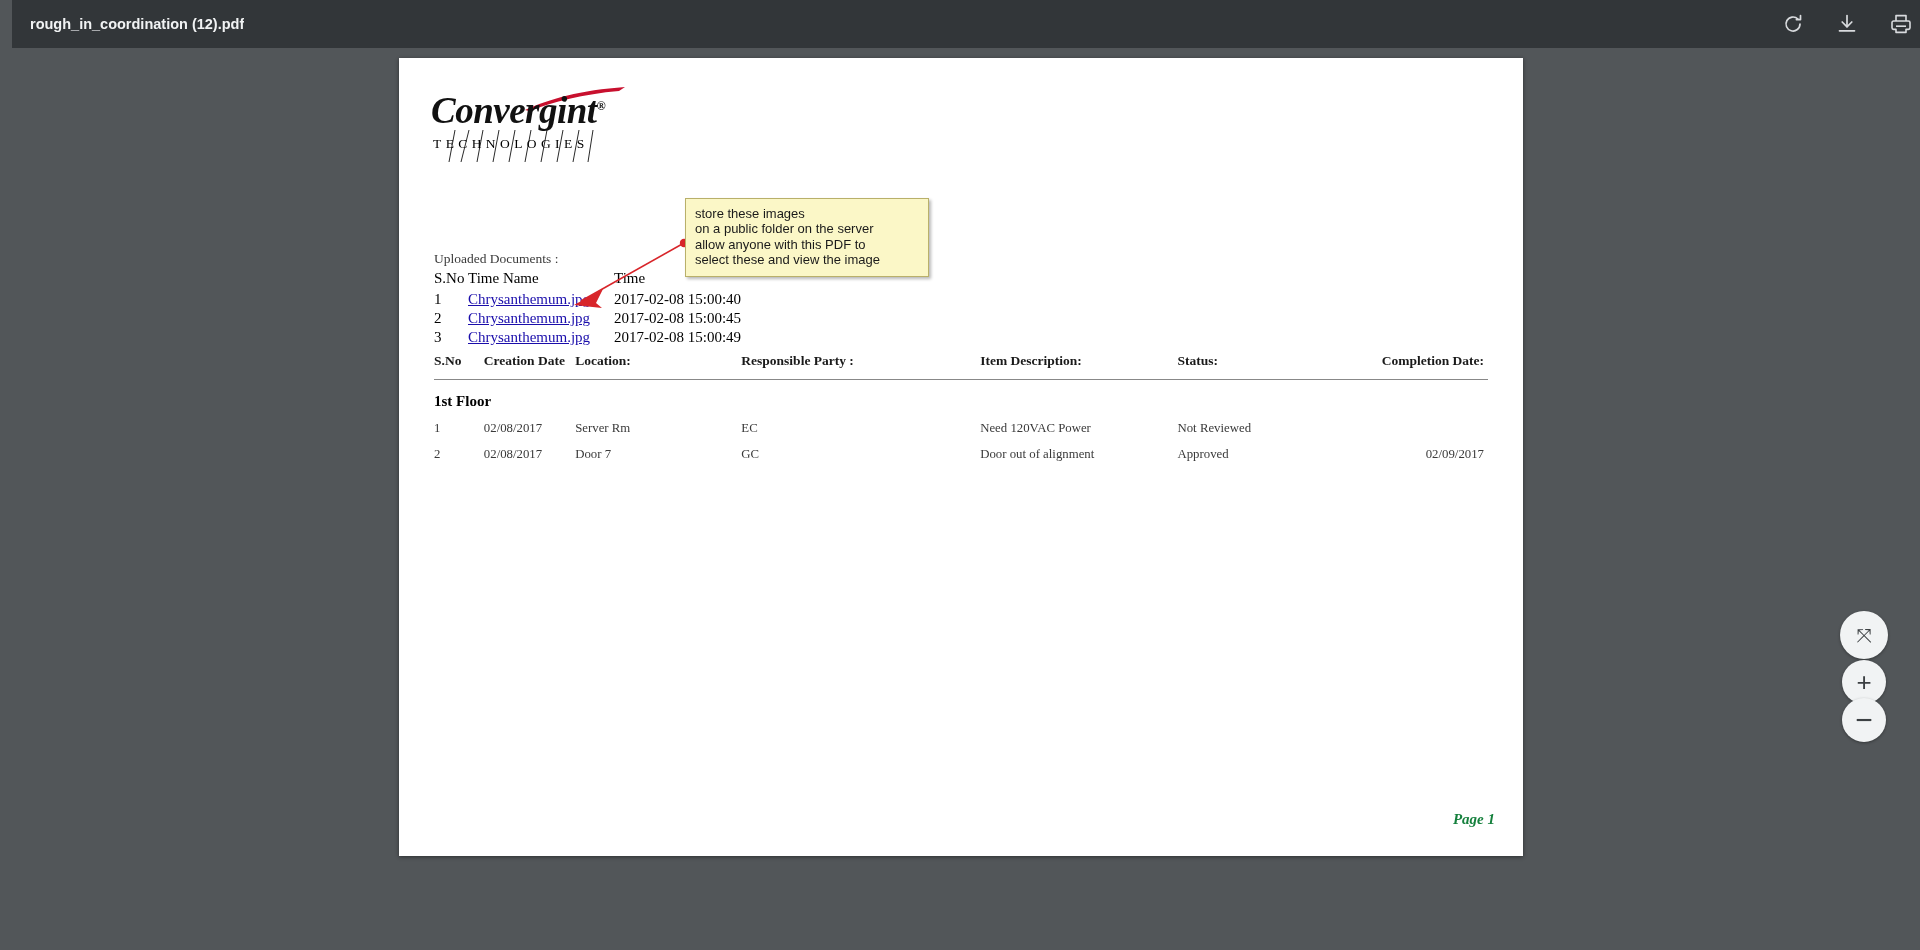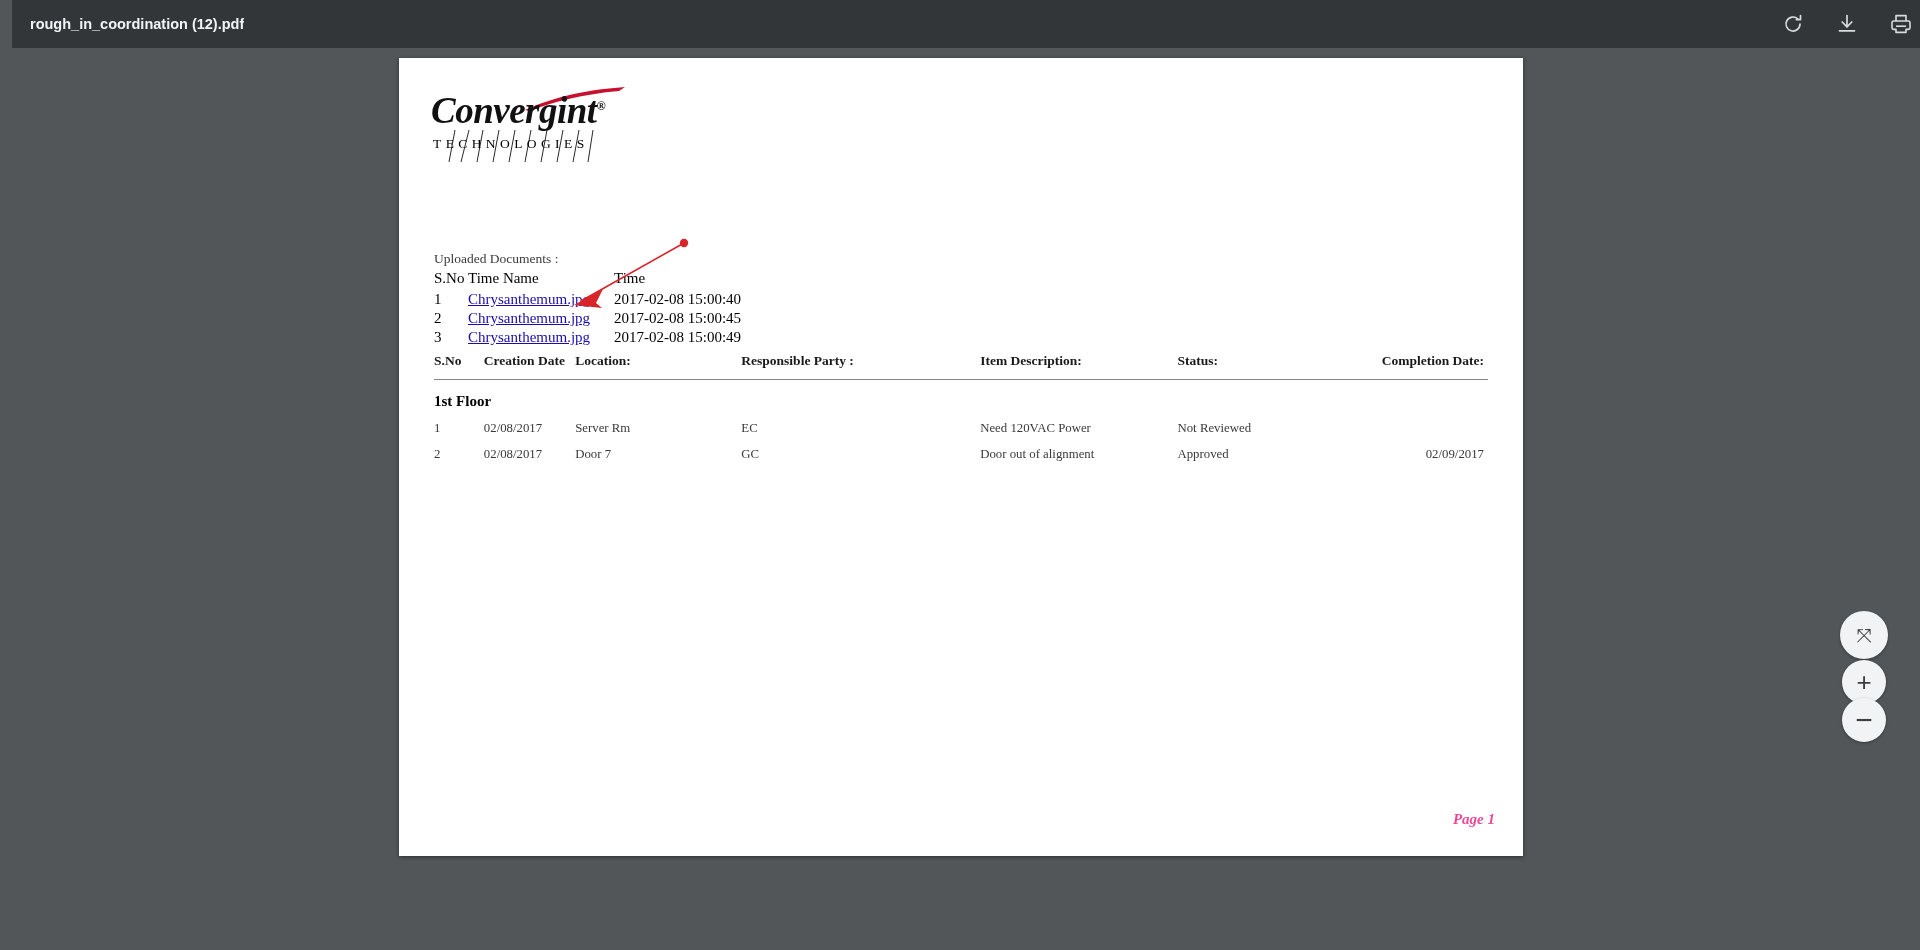--- a/index.html
+++ b/index.html
@@ -222,21 +222,21 @@
   .items-table th.col-comp { text-align: right; padding-right: 4px; }
 
   .page-number {
     position: absolute;
     right: 28px;
     bottom: 28px;
     font-family: "Liberation Serif", serif;
     font-weight: bold;
     font-style: italic;
     font-size: 15px;
-    color: #ec4899;
+    color: #15803d;
   }
 
   
   .annot-layer {
     position: absolute;
     left: 0; top: 0;
     width: 1124px;
     height: 798px;
     pointer-events: none;
   }
@@ -407,20 +407,24 @@
     </table>
 
     <div class="page-number">Page 1</div>
 
     <svg class="annot-layer" viewBox="0 0 1124 798">
       <line x1="285" y1="185" x2="182" y2="243" stroke="#d8252a" stroke-width="1.6"></line>
       <circle cx="285" cy="185" r="4.2" fill="#d8252a"></circle>
       <polygon points="175,247 204,231 197,245 203,250" fill="#d8252a"></polygon>
     </svg>
 
+    <div class="sticky-note">store these images
+on a public folder on the server
+allow anyone with this PDF to
+select these and view the image</div>
 
   </div>
 
   <div class="fab fab-fit">
     <span>⤧</span>
   </div>
   <div class="fab fab-in">
     <span>+</span>
   </div>
   <div class="fab fab-out">

